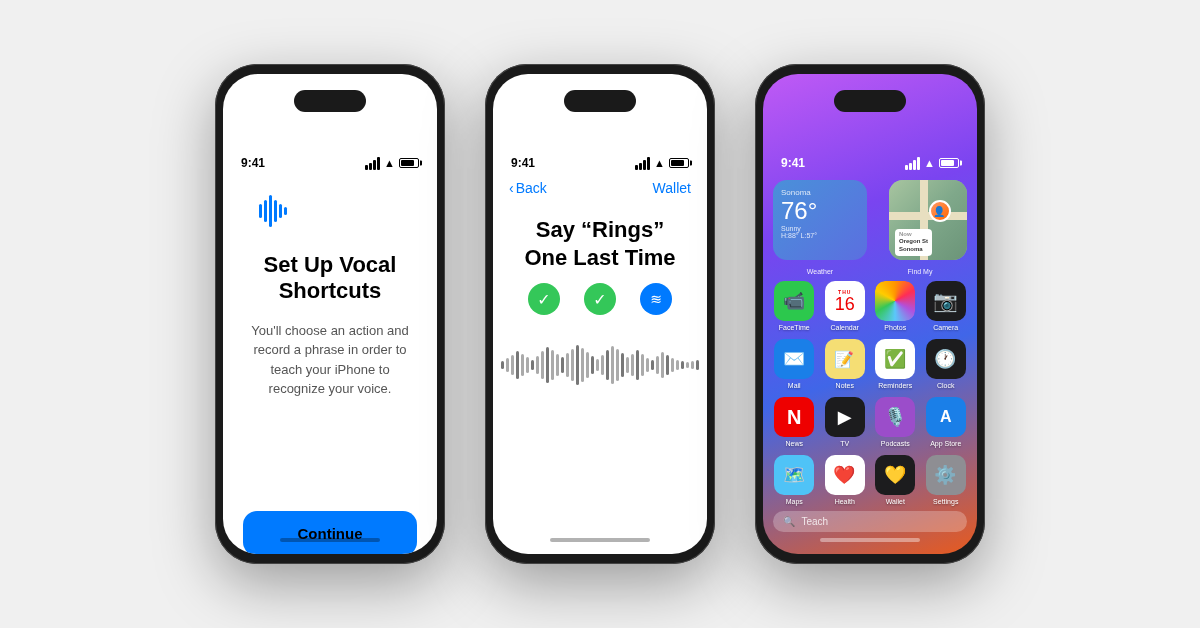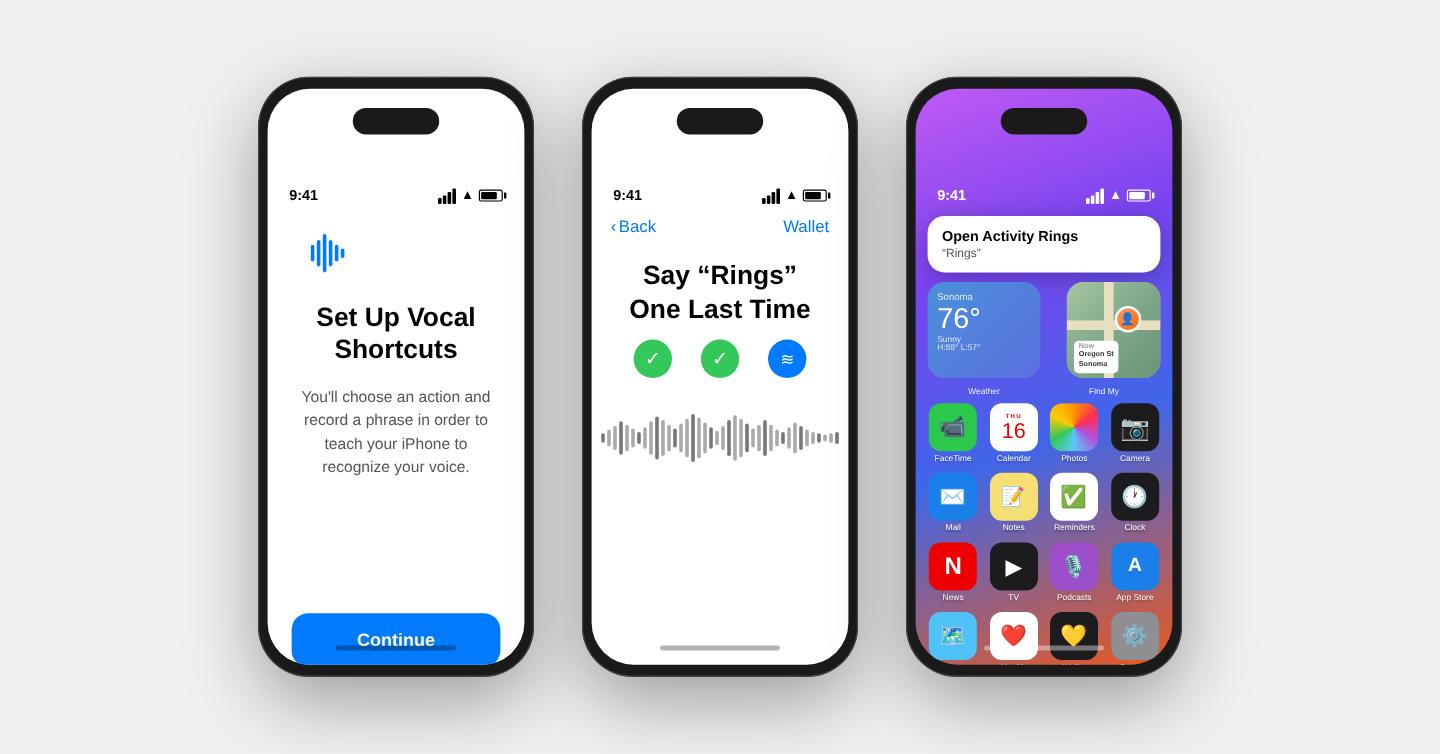--- a/index.html
+++ b/index.html
@@ -150,21 +150,21 @@
       color: #555;
       text-align: center;
       line-height: 1.5;
       margin-bottom: auto;
     }
 
     .continue-btn {
       width: 100%;
       padding: 14px;
       background: #007AFF;
-      color: #fef9c3;
+      color: #000000;
       border: none;
       border-radius: 14px;
       font-size: 15px;
       font-weight: 600;
       margin-top: 20px;
       cursor: pointer;
     }
 
     .home-indicator {
       position: absolute;
@@ -577,24 +577,20 @@
         </div>
         <span class="wifi-icon">▲</span>
         <div class="battery" style="border-color:white; color:white">
           <div class="battery-fill" style="background:white"></div>
         </div>
       </div>
     </div>
 
     <div class="home-screen-content">
 
-      <div class="siri-popup">
-        <div class="siri-popup-title">Open Activity Rings</div>
-        <div class="siri-popup-sub">“Rings”</div>
-      </div>
 
       <div class="widgets-row">
         <div class="widget weather-widget">
           <div class="location">Sonoma</div>
           <div class="temp">76°</div>
           <div class="condition">
             <span>Sunny</span><br>
             <span>H:88°</span>
             <span>L:57°</span>
           </div>

